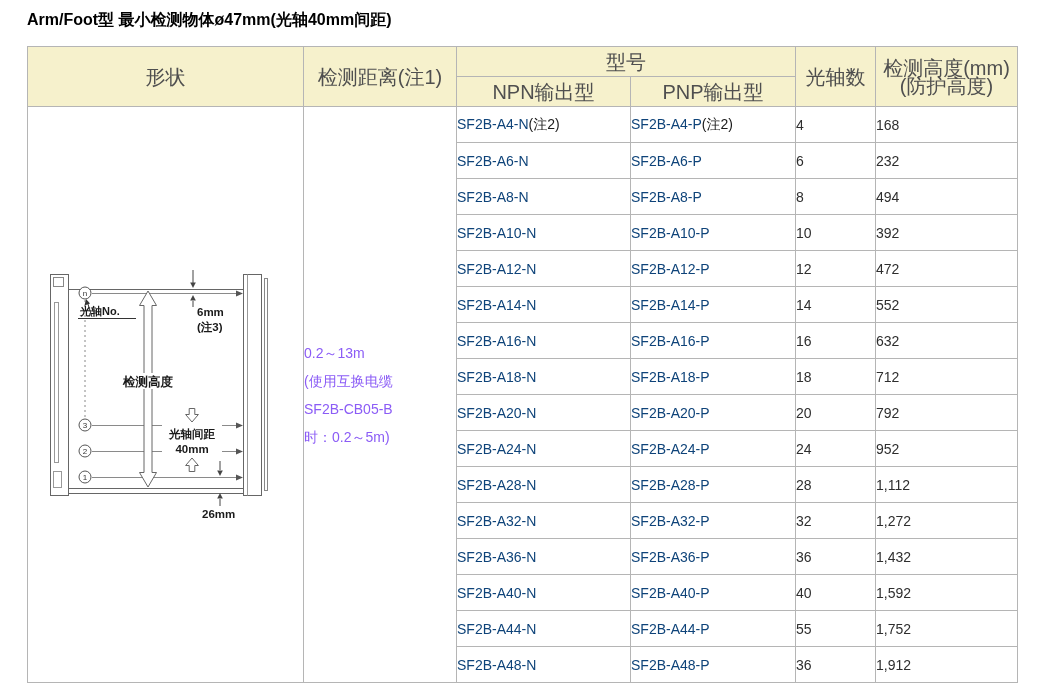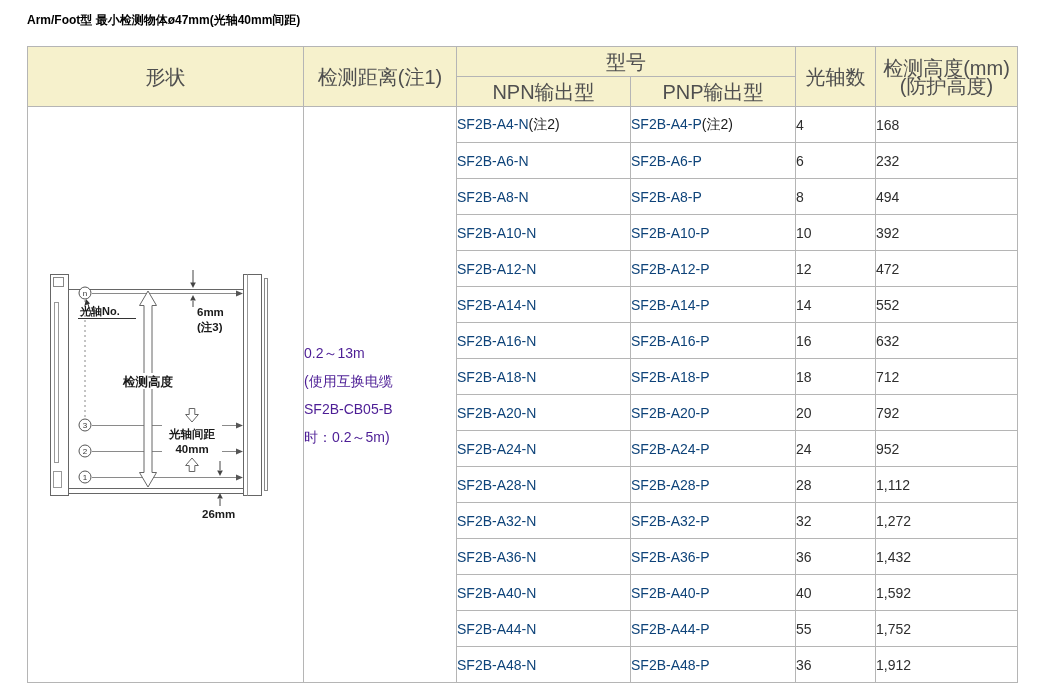--- a/index.html
+++ b/index.html
@@ -2,37 +2,37 @@
 <html><head>
 <meta charset="utf-8">
 <style>
   * { box-sizing: border-box; }
   html,body { margin:0; padding:0; }
   body {
     width: 1038px; height: 694px; background: #ffffff;
     font-family: "Liberation Sans", sans-serif; color: #2e2e2e;
   }
   .title {
-    margin: 10px 0 16px 27px; font-size: 12px; font-weight: bold; color: #000;
+    margin: 10px 0 16px 27px; font-size: 16px; font-weight: bold; color: #000;
     line-height: 20px;
   }
   table.spec {
     border-collapse: collapse; table-layout: fixed;
     margin: 15px 0 0 27px; width: 990px;
   }
   table.spec th, table.spec td { border: 1px solid #b5b5b5; padding: 0; }
   thead tr { height: 30px; }
   tbody tr { height: 36px; }
   th {
     background: #f6f1cc; color: #4f4f4f; font-weight: normal;
     font-size: 20px; text-align: center; vertical-align: middle; line-height: 18px;
   }
   td { background: #ffffff; vertical-align: middle; font-size: 14px; }
   td.shape-cell { text-align: center; }
-  td.dist-cell { padding-left: 9px; line-height: 28px; color: #4c1d95; margin-top: 28px; }
+  td.dist-cell { padding-left: 9px; line-height: 28px; color: #8b5cf6; margin-top: 28px; }
   td.model-cell { padding-left: 13px; margin-left: 28px; }
   td.num-cell { padding-left: 10px; color: #2e2e2e; }
   .model { color: #0e4379; }
   .note { color: #1a1a1a; }
   svg { display: block; margin: 0 auto; }
   svg text { font-family: "Liberation Sans", sans-serif; }
 </style>
 </head>
 <body>
 

